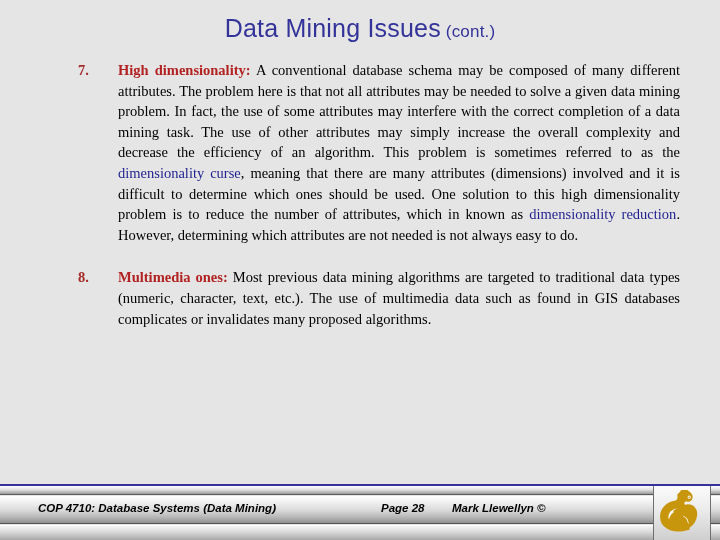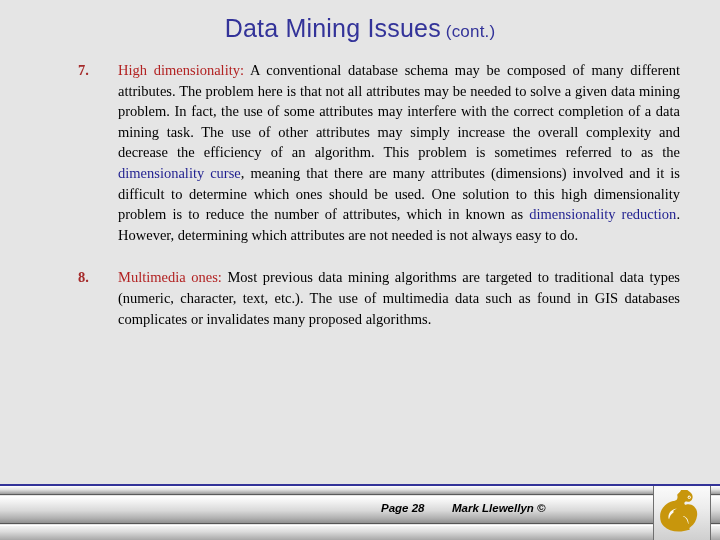--- a/index.html
+++ b/index.html
@@ -67,21 +67,21 @@
     flex: 1 1 auto;
     font-size: 14.5px;
     line-height: 20.6px;
     color: #000000;
     text-align: justify;
     text-justify: inter-word;
     hyphens: none;
   }
   .item-text .lead {
     color: #b22222;
-    font-weight: normal;
+    font-weight: bold;
   }
   .item-text .term {
     color: #1f1f8f;
   }
 
   
   #footer {
     position: absolute;
     left: 0;
     bottom: 0;
@@ -206,20 +206,21 @@
     </div>
 
   </div>
 
   <div id="footer">
     <div id="footer-top-rule"></div>
     <div id="footer-strip-top"></div>
     <div id="footer-bar"></div>
     <div id="footer-strip-bottom"></div>
 
+    <div class="footer-text" id="footer-course">COP 4710: Database Systems  (Data Mining)</div>
     <div class="footer-text" id="footer-page">Page 28</div>
     <div class="footer-text" id="footer-author">Mark Llewellyn ©</div>
 
     <div id="footer-divider-left"></div>
     <div id="logo-panel">
       <svg id="pegasus-logo" width="44" height="46" viewBox="0 0 44 46">
         <g fill="#c8960c">
           <path d="M30.5 2.4c1.6 1.3 2.3 3.1 2.1 5.0 -0.2 1.8 -1.2 3.2 -2.7 4.0 -1.0 0.5 -1.6 0.5 -3.0 0.2 -0.9 -0.2 -1.3 -0.1 -1.9 0.4 -0.8 0.6 -0.9 1.4 -0.3 2.2 0.4 0.6 0.6 0.6 1.8 0.3 2.6 -0.7 5.6 0.1 7.6 2.0 2.5 2.4 3.4 5.2 3.0 9.1 -0.5 4.6 -2.8 8.6 -6.6 11.5 -1.1 0.9 -1.3 1.2 -1.0 1.6 0.5 0.6 0.4 0.7 -1.3 1.4 -2.2 0.9 -6.0 1.5 -9.6 1.5 -6.1 0 -11.3 -1.9 -14.7 -5.4 -2.7 -2.8 -3.8 -5.7 -3.8 -9.8 0 -4.4 1.5 -7.8 4.8 -10.9 2.3 -2.2 4.6 -3.4 8.2 -4.4 1.5 -0.4 3.0 -0.9 3.3 -1.2 0.9 -0.8 1.4 -2.6 1.0 -4.0 -0.3 -1.2 -0.2 -1.4 1.2 -2.7 0.9 -0.8 1.8 -1.9 2.1 -2.5 0.7 -1.3 2.2 -2.3 3.5 -2.3 0.6 0 1.7 0.5 2.6 1.2z"></path>
         </g>
         <g fill="#ffffff">

